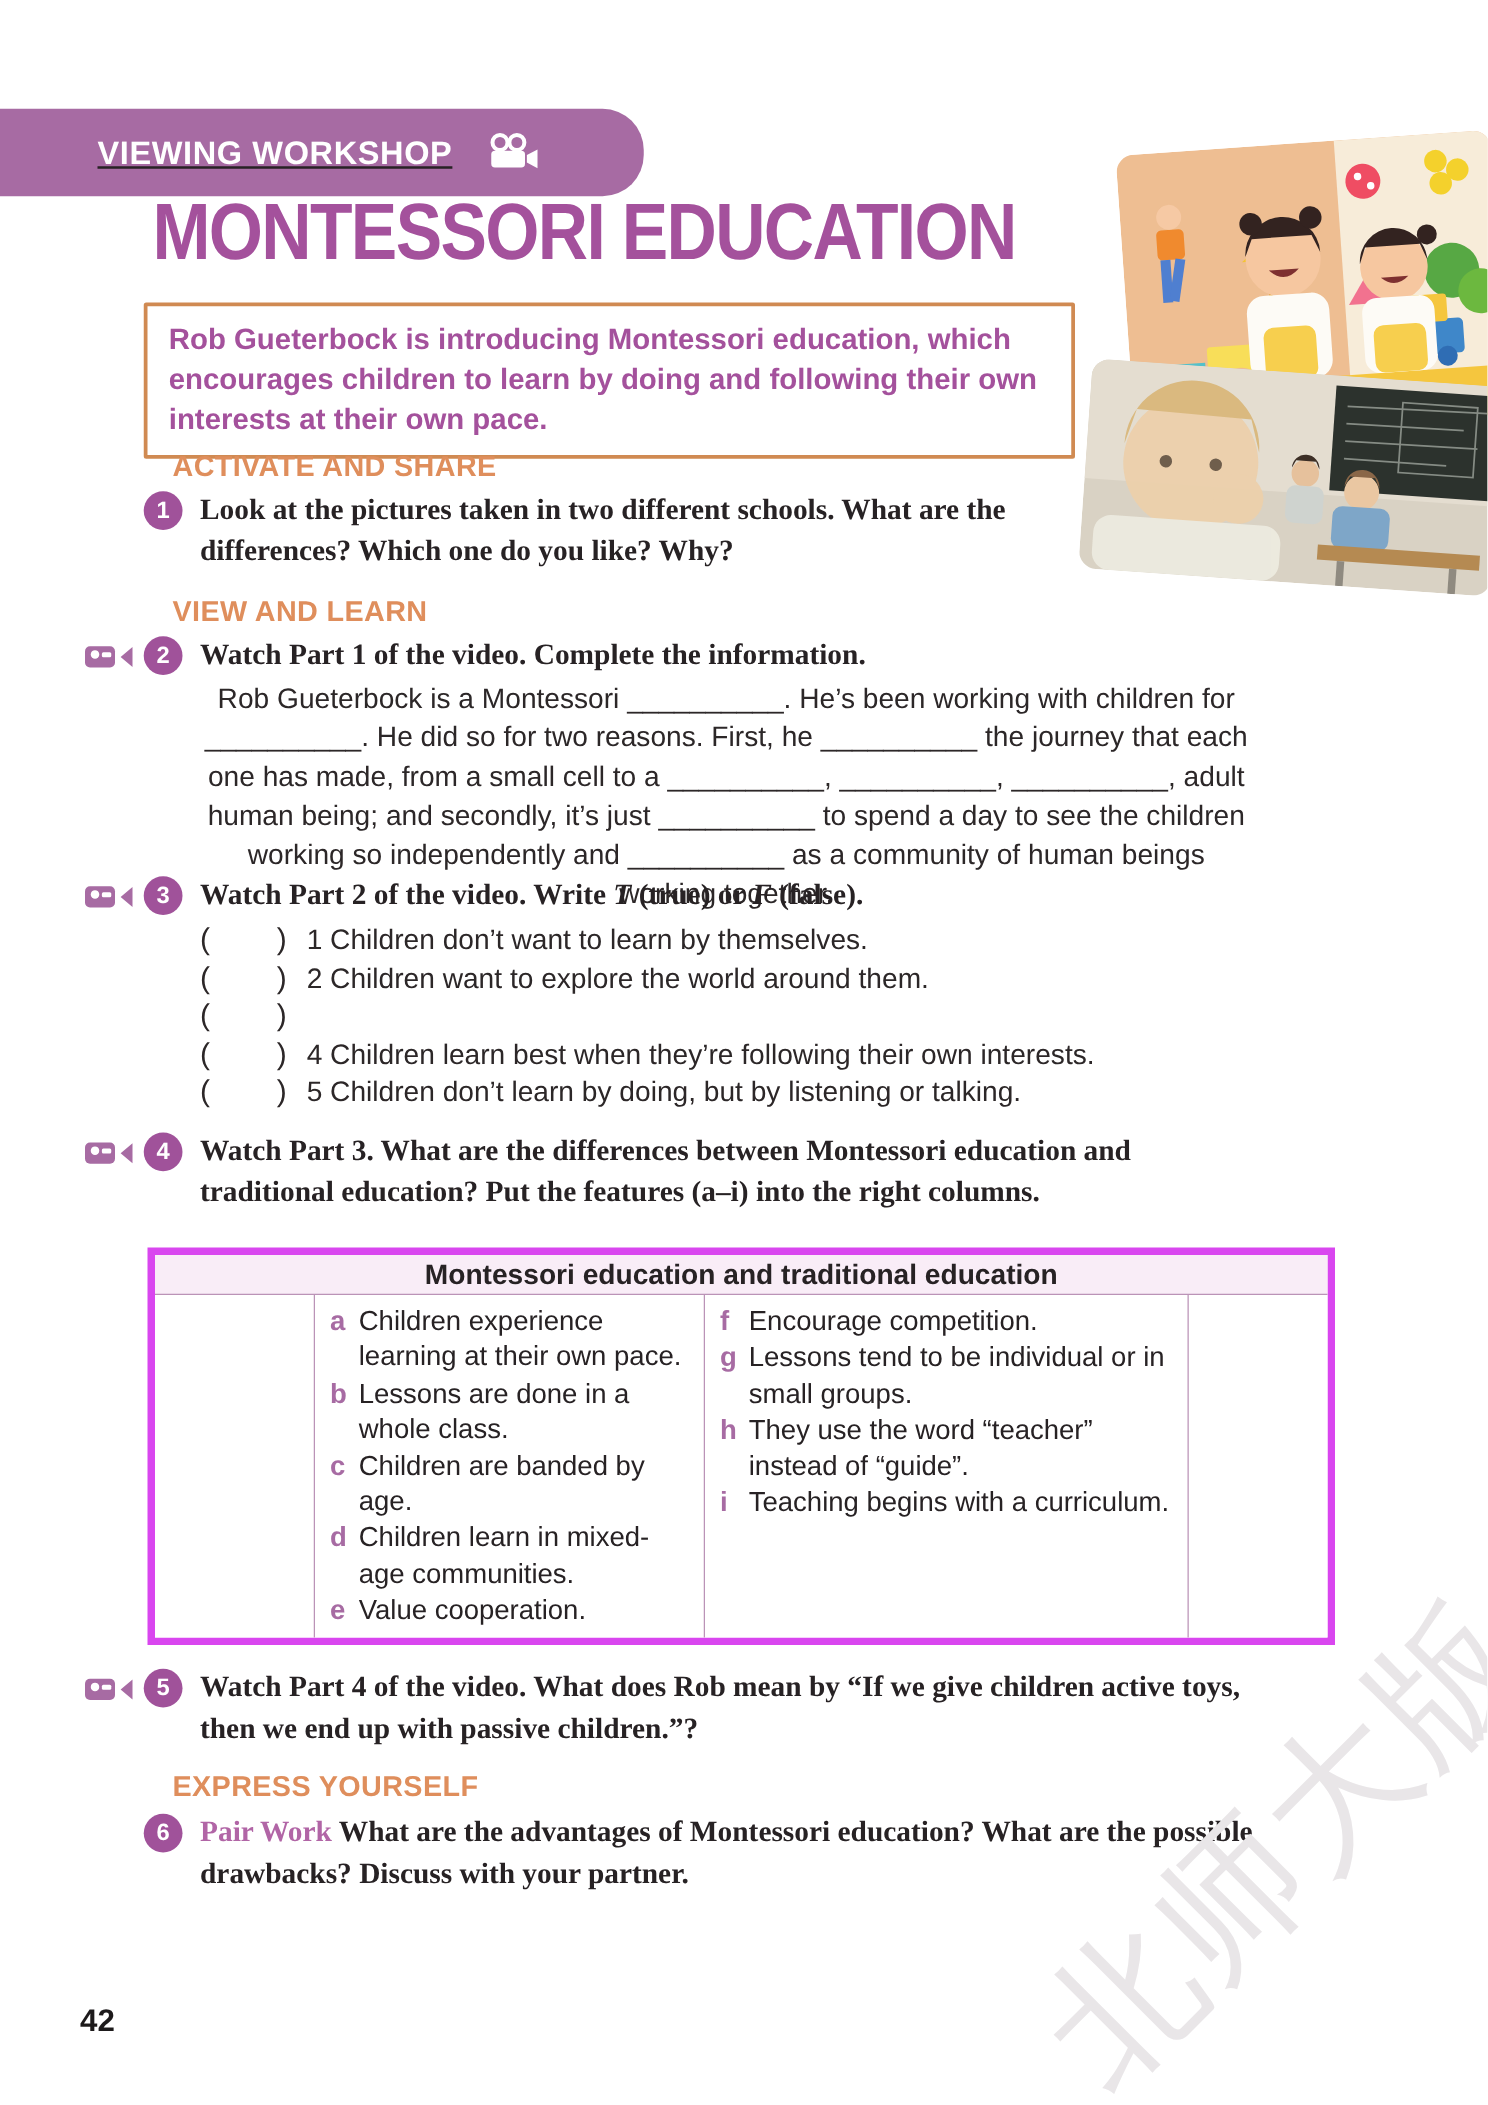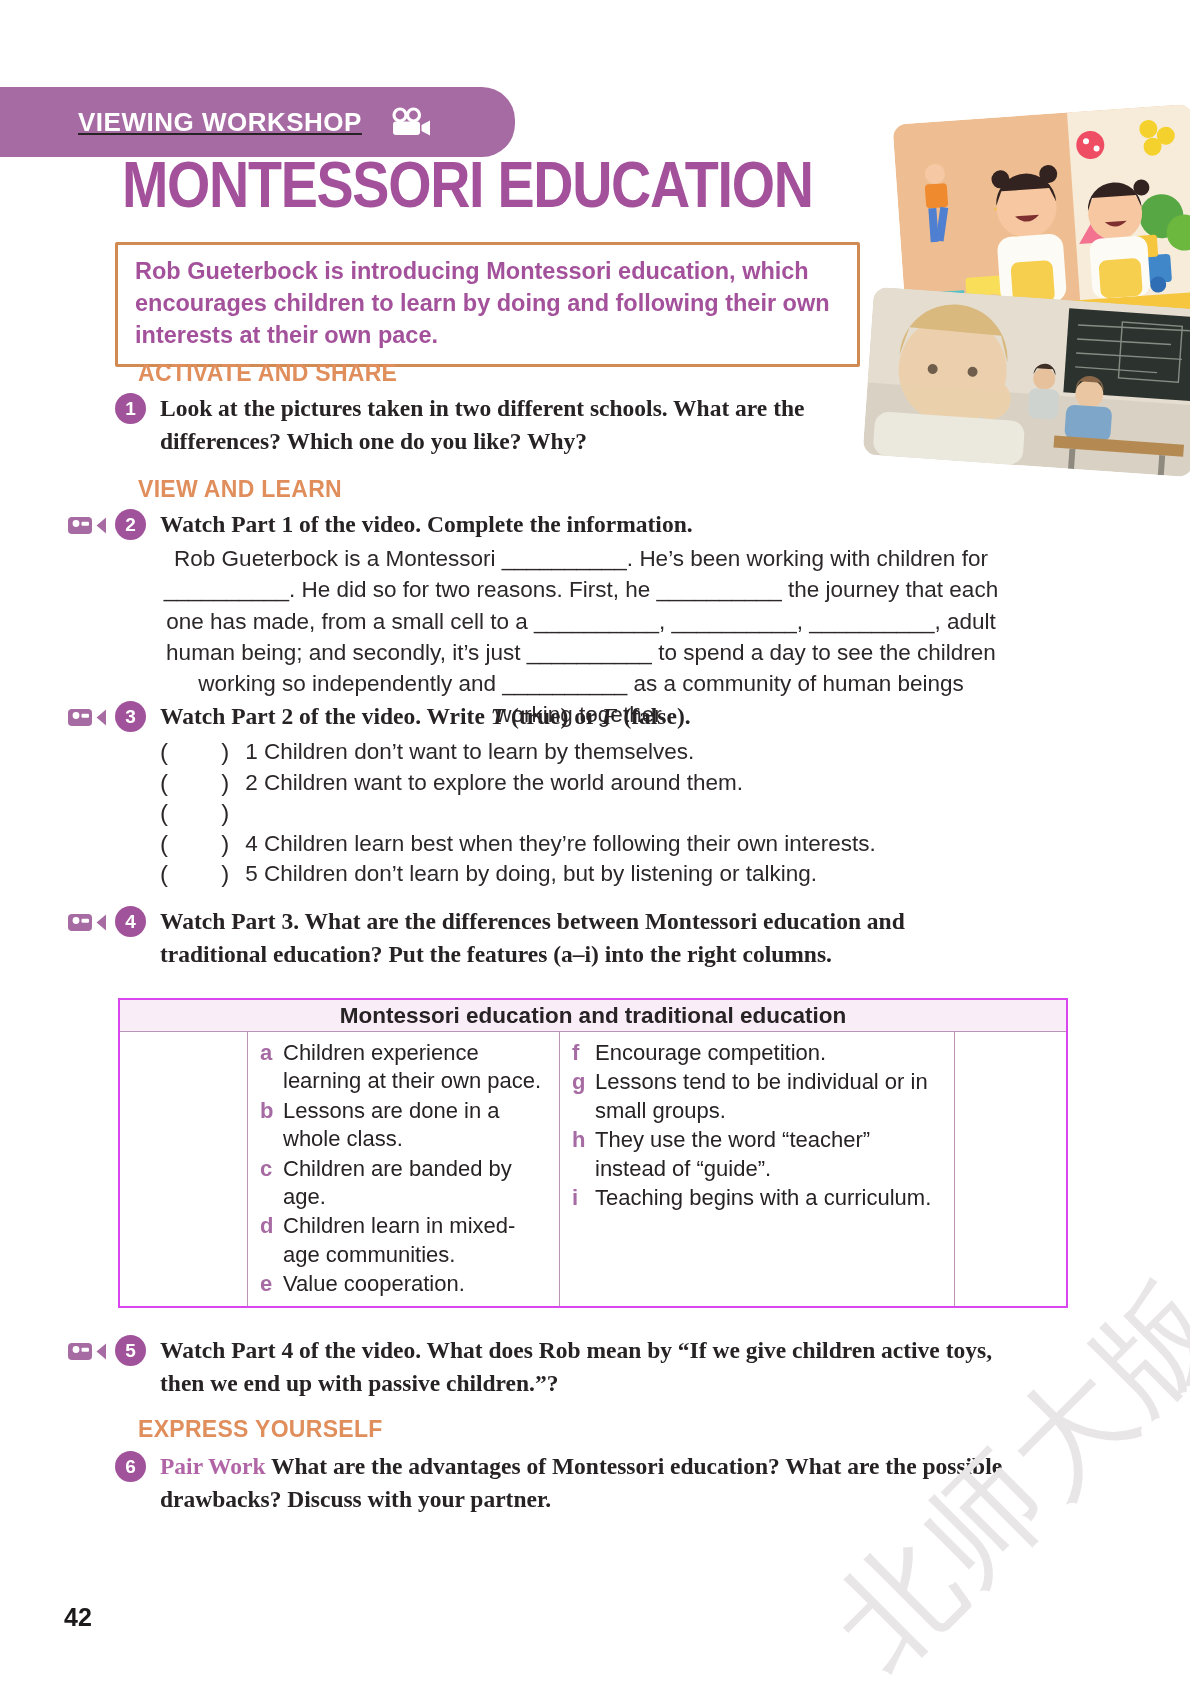--- a/index.html
+++ b/index.html
@@ -39,21 +39,21 @@
   .italic{font-style:italic;}
 
   .para{position:absolute;left:160px;top:543px;width:842px;font-size:22.5px;line-height:1.39;color:#2c2728;text-align:center;}
 
   .tf-list{position:absolute;left:160px;top:737px;font-size:22.5px;color:#2c2728;}
   .tf-item{display:flex;height:30.5px;align-items:center;}
   .tf-paren{white-space:pre;margin-right:16px;font-size:24px;}
 
   
   .edu-table{position:absolute;left:118px;top:998px;width:950px;box-sizing:border-box;
-             border:2px solid #d946ef;font-size:22.5px;}
+             border:6px solid #d946ef;font-size:22.5px;}
   .tbl-title{height:31px;background:#f9edf7;border-bottom:1px solid #bb93b7;display:flex;
              align-items:center;justify-content:center;font-weight:bold;}
   .tbl-head{display:flex;height:33px;background:#f9edf7;border-bottom:1px solid #bb93b7;}
   .tbl-head>div{display:flex;align-items:center;justify-content:center;font-weight:bold;box-sizing:border-box;}
   .tbl-body{display:flex;background:#fff;min-height:244px;}
   .c-mont{width:128px;border-right:1px solid #bb93b7;box-sizing:border-box;}
   .c-feat{flex:1;}
   .c-trad{width:112px;border-left:1px solid #bb93b7;box-sizing:border-box;}
   .feat-split{flex:1;display:flex;}
   .feat-col{box-sizing:border-box;padding:7px 10px 7px 12px;}

